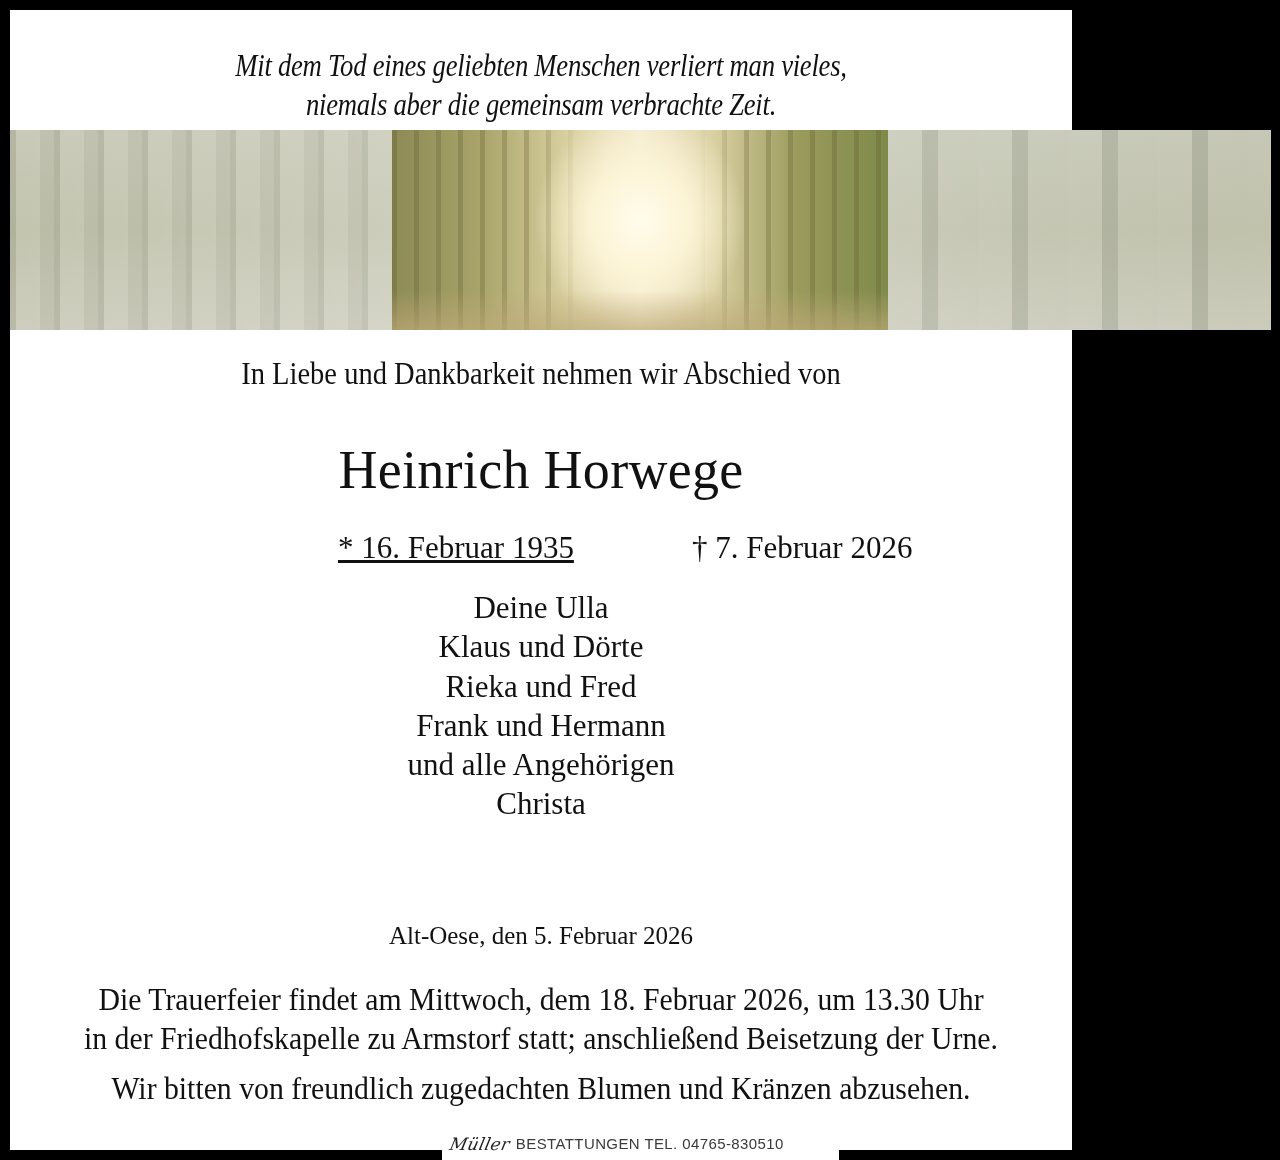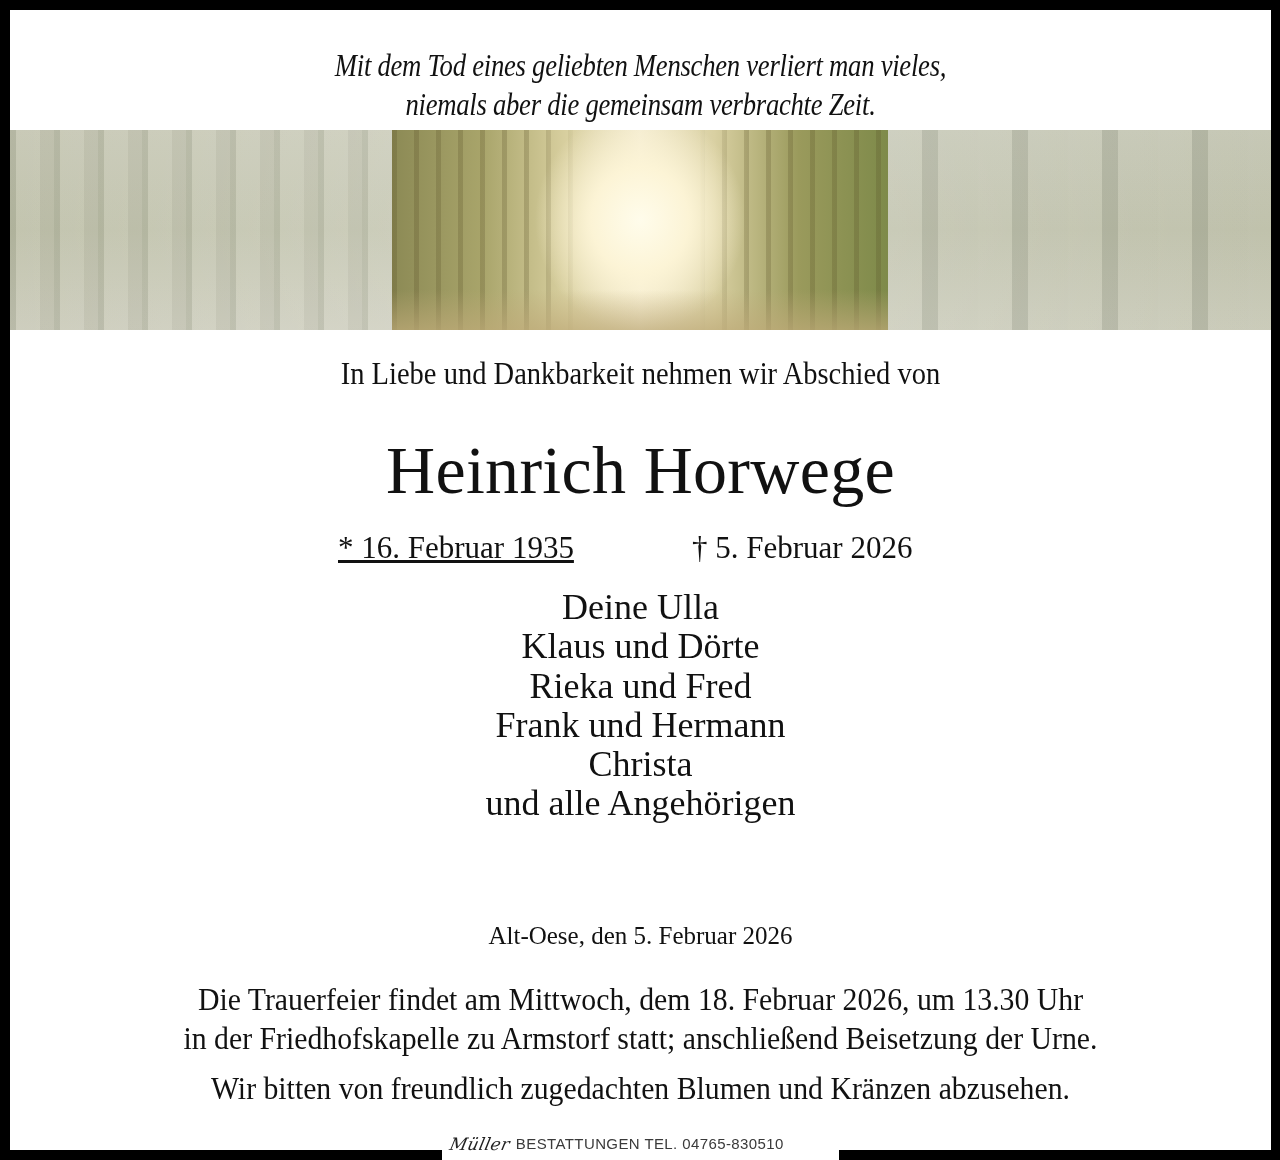--- a/index.html
+++ b/index.html
@@ -7,21 +7,21 @@
       width: 1280px; height: 1160px;
       background: #000;
       position: relative;
       overflow: hidden;
       font-family: "Liberation Serif", "DejaVu Serif", serif;
       color: #111;
     }
     .frame {
       position: absolute;
       left: 10px; top: 10px;
-      width: 1261px; height: 1140px;
+      width: 1062px; height: 1140px;
       background: #fff;
     }
     .center { text-align: center; position: absolute; left: 0; right: 0; }
 
     .motto {
       top: 36px;
       font-style: italic;
       font-size: 31px;
       line-height: 39px;
       letter-spacing: -0.3px;
@@ -64,32 +64,32 @@
     }
     .panel-right {
       left: 878px; width: 383px;
       background:
         linear-gradient(90deg, rgba(255,255,255,0.15) 0%, rgba(255,255,255,0.0) 100%),
         repeating-linear-gradient(90deg, rgba(200,200,180,0.12) 0 34px, rgba(120,125,105,0.28) 34px 50px, rgba(190,190,170,0.1) 50px 90px),
         linear-gradient(180deg, #c6c8b6 0%, #bfc1ab 50%, #cbccbb 100%);
     }
 
     .intro { top: 346px; font-size: 31px; line-height: 36px; transform: scaleX(0.92); }
-    .name  { top: 420px; font-size: 68px; line-height: 80px; letter-spacing: 0.3px; }
+    .name  { top: 420px; font-size: 54px; line-height: 80px; letter-spacing: 0.3px; }
 
     .dates {
       position: absolute; top: 520px; left: 0; right: 0;
       font-size: 31px; line-height: 36px;
     }
     .dates .born { position: absolute; left: 328px; text-decoration: underline; }
     .dates .died { position: absolute; left: 682px; }
 
     .family {
       top: 578px;
-      font-size: 36px;
+      font-size: 31px;
       line-height: 39.3px;
     }
     .family div { white-space: nowrap; }
 
     .place { top: 908px; font-size: 25px; line-height: 36px; }
 
     .ceremony {
       top: 970px;
       font-size: 31px;
       line-height: 39px;
@@ -143,30 +143,30 @@
     </div>
     <div class="panel panel-right"></div>
   </div>
 
   <div class="center intro">In Liebe und Dankbarkeit nehmen wir Abschied von</div>
 
   <div class="center name">Heinrich Horwege</div>
 
   <div class="dates">
     <span class="born">* 16. Februar 1935</span>
-    <span class="died">† 5. Februar 2026</span>
+    <span class="died">† 7. Februar 2026</span>
   </div>
 
   <div class="center family">
     <div>Deine Ulla</div>
     <div>Klaus und Dörte</div>
     <div>Rieka und Fred</div>
     <div>Frank und Hermann</div>
+    <div>und alle Angehörigen</div>
     <div>Christa</div>
-    <div>und alle Angehörigen</div>
   </div>
 
   <div class="center place">Alt-Oese, den 5. Februar 2026</div>
 
   <div class="center ceremony">
     <div>Die Trauerfeier findet am Mittwoch, dem 18. Februar 2026, um 13.30 Uhr</div>
     <div>in der Friedhofskapelle zu Armstorf statt; anschließend Beisetzung der Urne.</div>
   </div>
 
   <div class="center request">Wir bitten von freundlich zugedachten Blumen und Kränzen abzusehen.</div>

